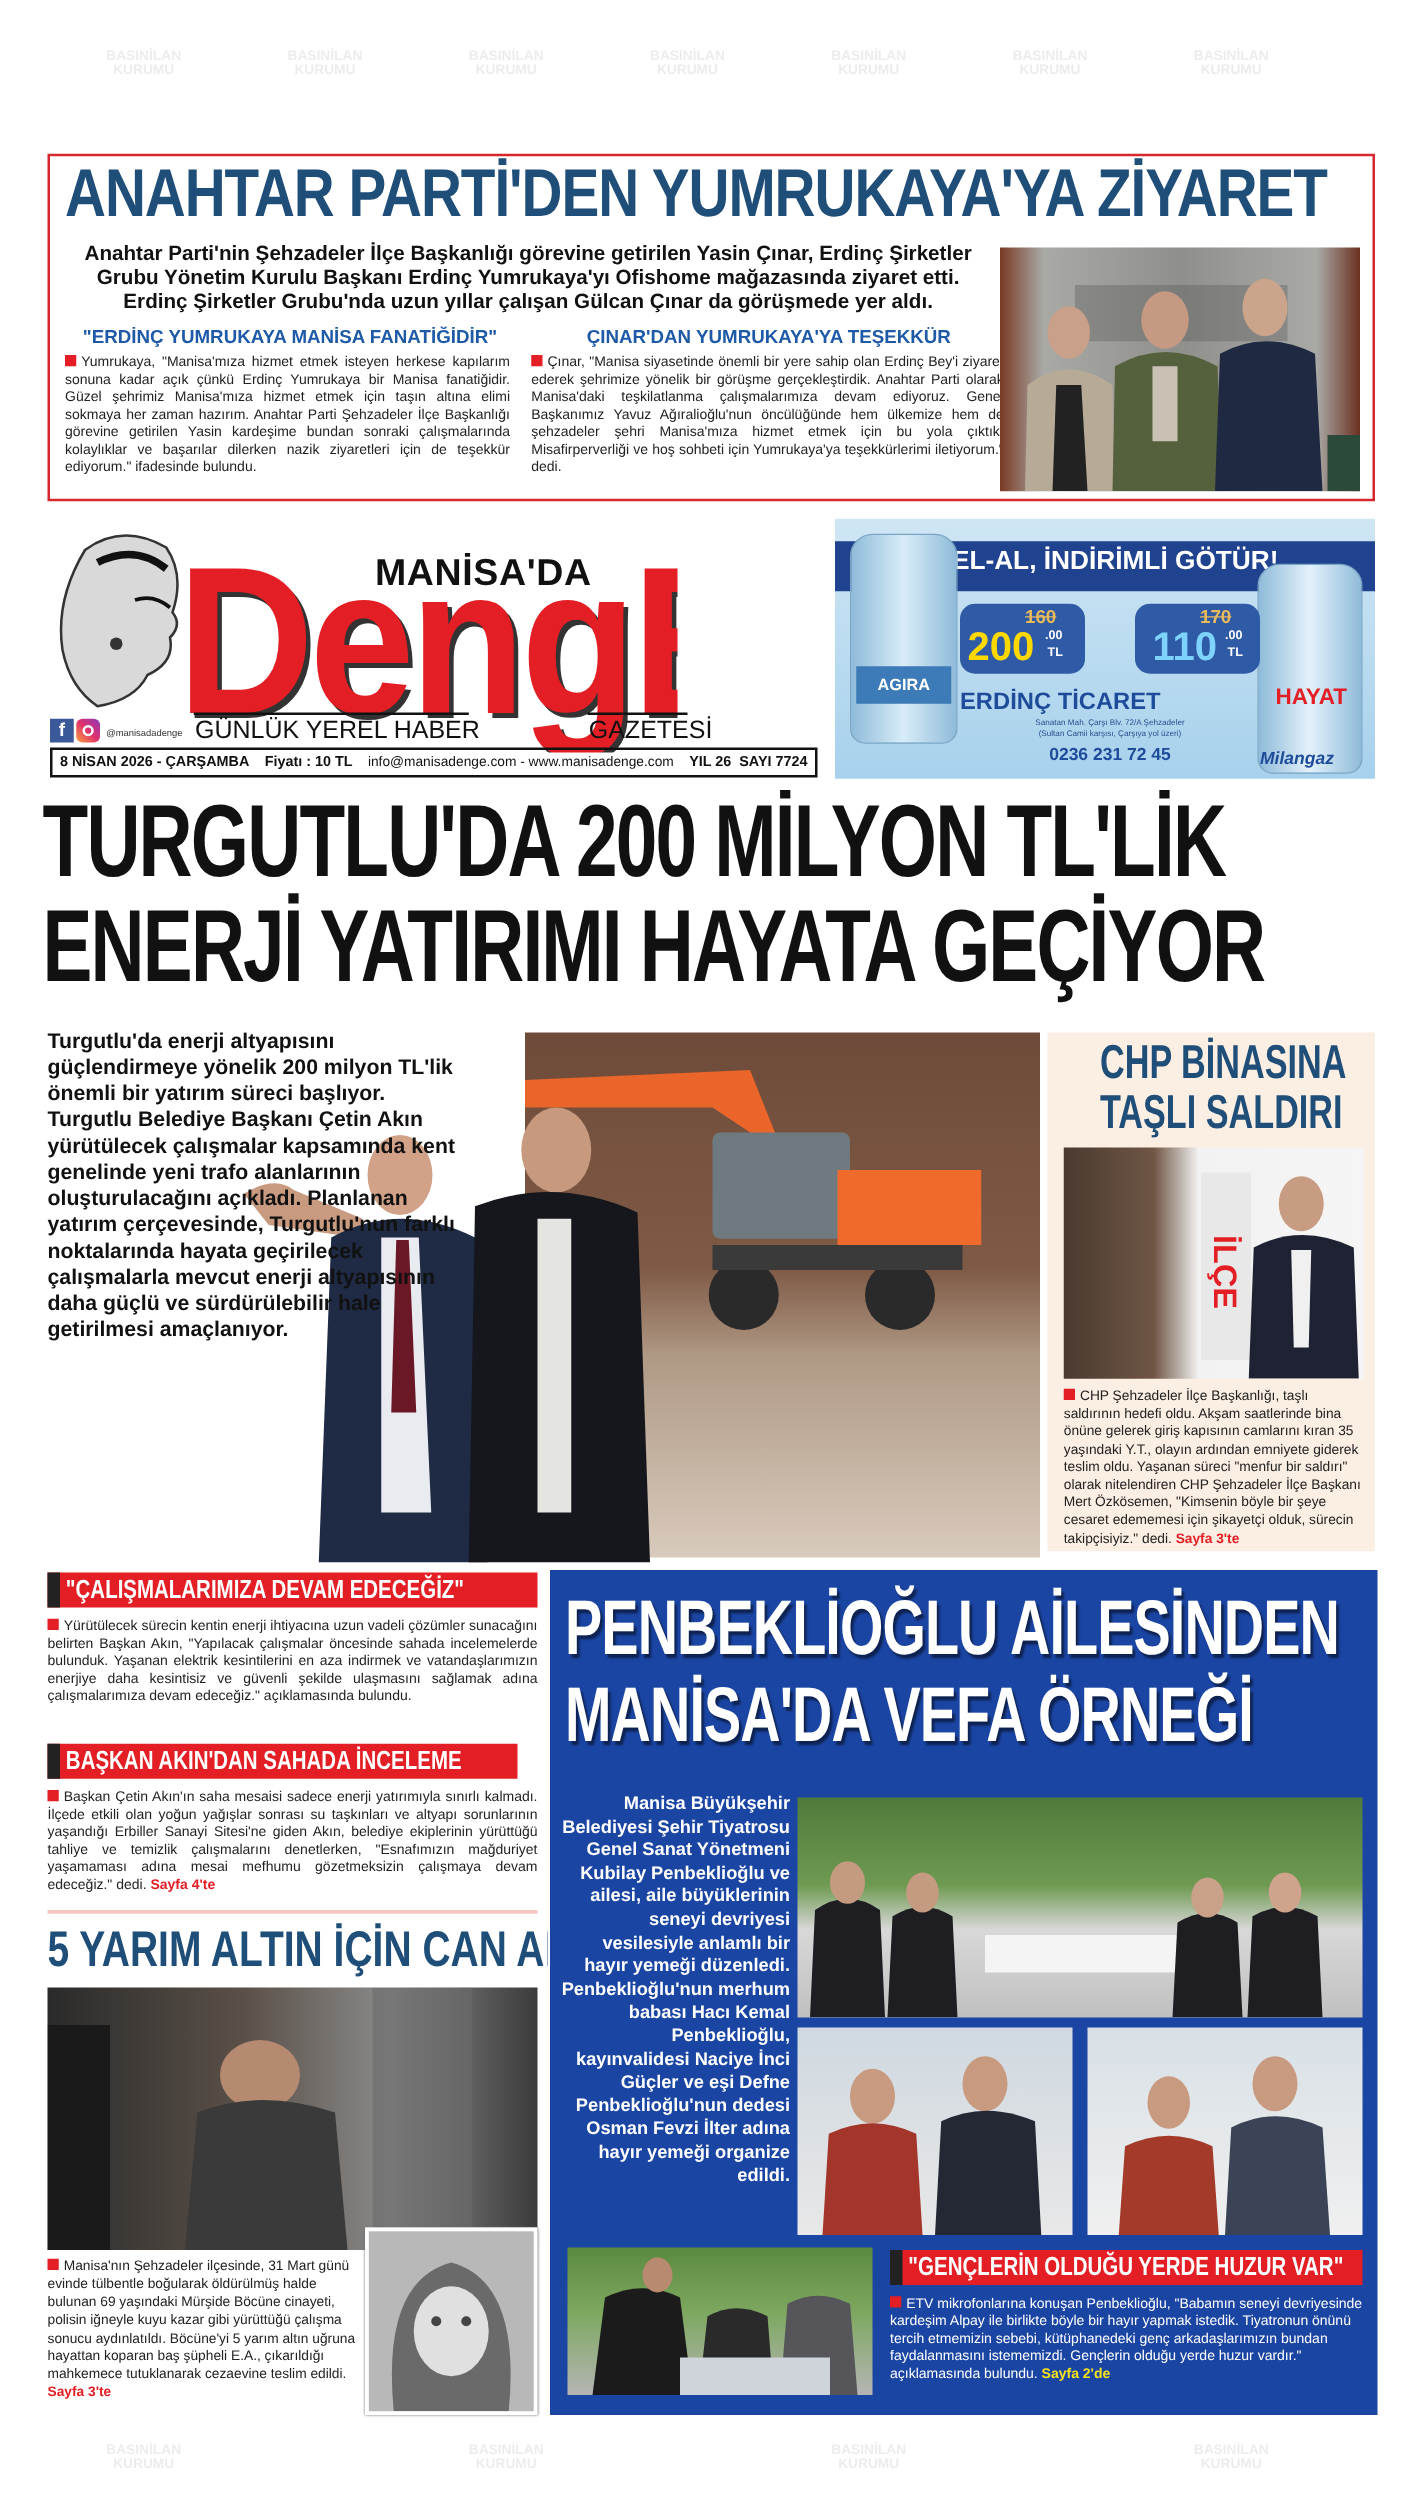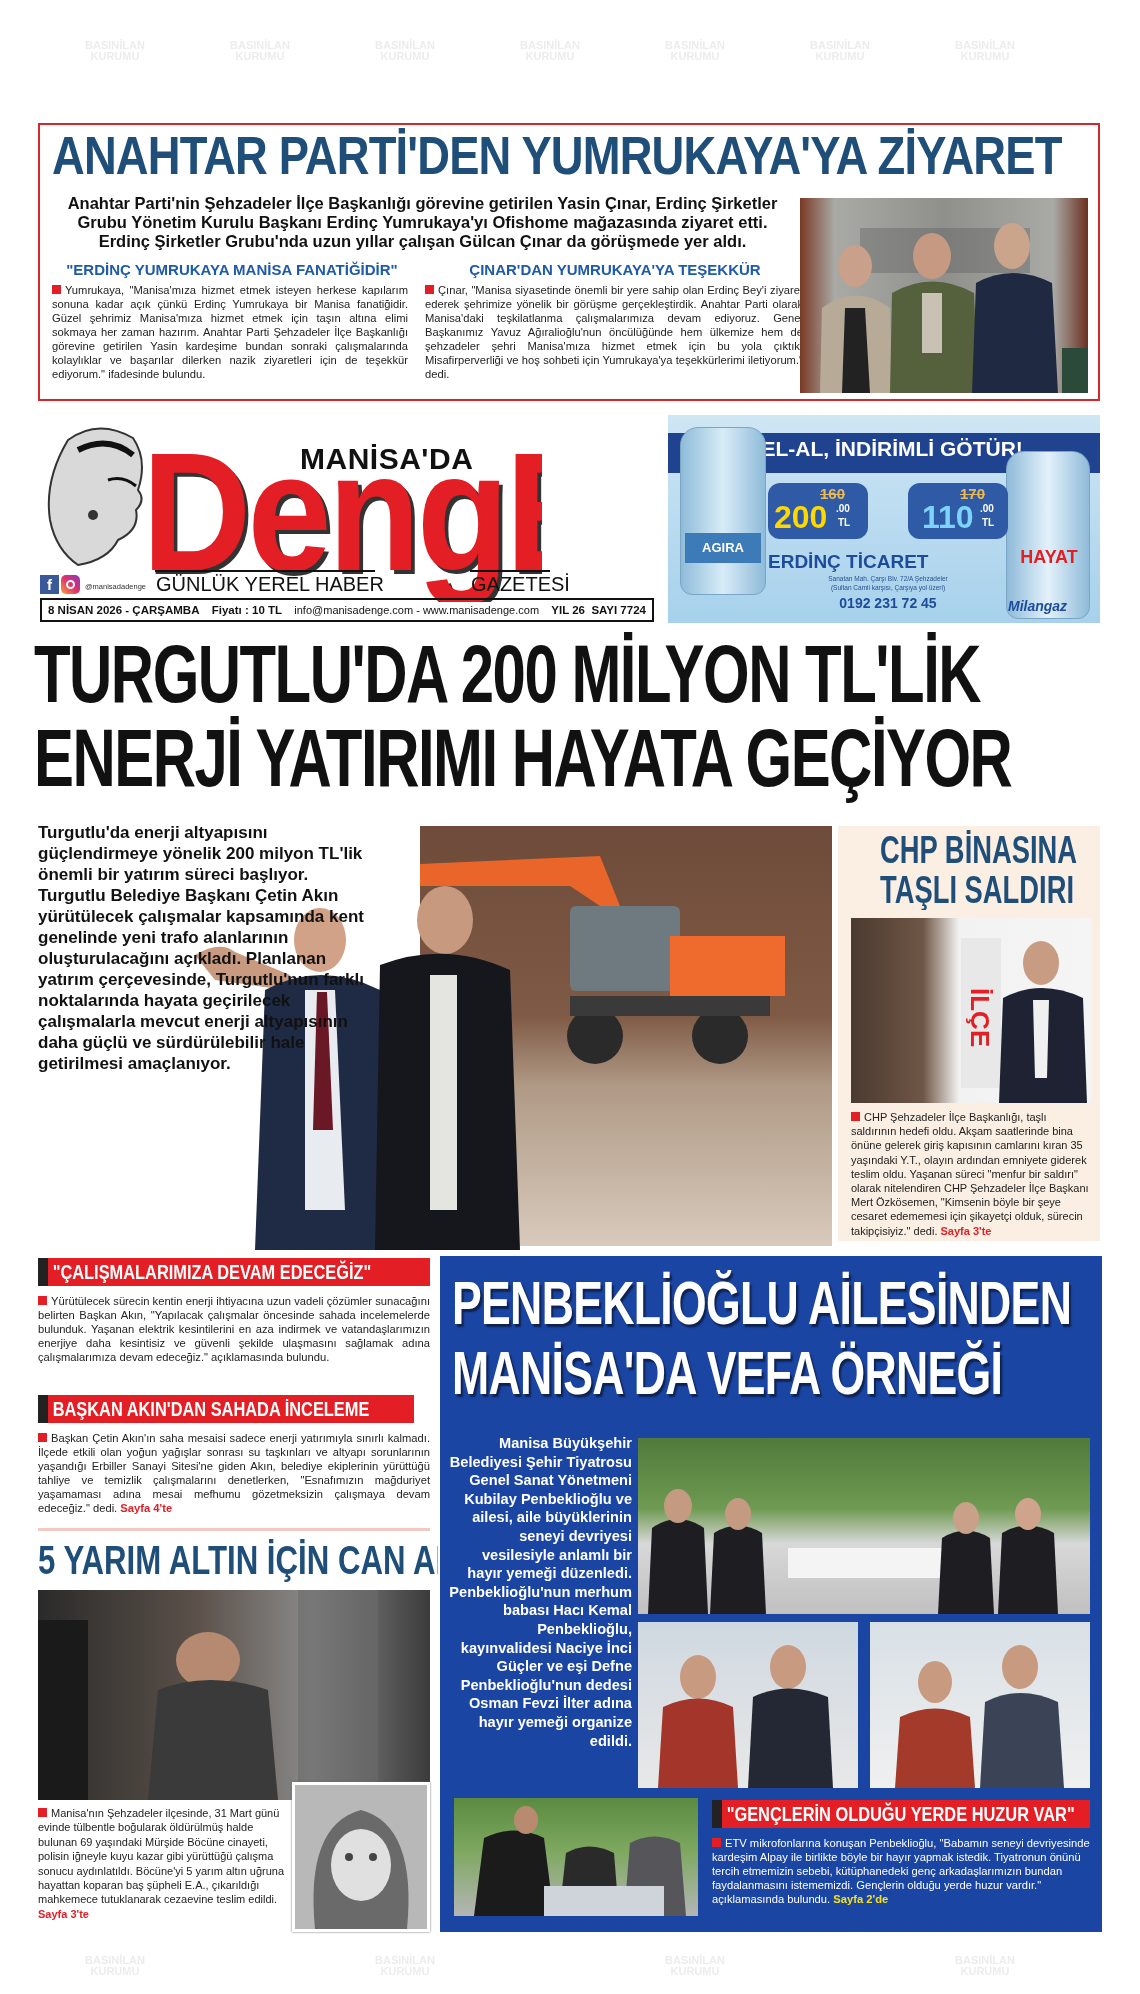--- a/index.html
+++ b/index.html
@@ -135,21 +135,21 @@
 
   <div class="abs" style="left:240px;top:68px;width:100px;height:56px;background:#2f5aa6;border-radius:12px;">
     <div class="abs" style="left:52px;top:2px;font-size:15px;color:#e9b95a;text-decoration:line-through;font-weight:700;">170</div>
     <div class="abs" style="left:14px;top:16px;font-size:32px;color:#7dd3fc;font-weight:900;">110</div>
     <div class="abs" style="left:72px;top:20px;font-size:10px;color:#fff;font-weight:700;">.00</div>
     <div class="abs" style="left:74px;top:34px;font-size:10px;color:#fff;font-weight:700;">TL</div>
   </div>
   <div class="abs" style="left:100px;top:136px;width:240px;text-align:left;color:#1e4c9a;font-size:19px;font-weight:900;">ERDİNÇ TİCARET</div>
   <div class="abs" style="left:100px;top:160px;width:240px;text-align:center;color:#2b4f8f;font-size:6.5px;">Sanatan Mah. Çarşı Blv. 72/A Şehzadeler</div>
   <div class="abs" style="left:100px;top:169px;width:240px;text-align:center;color:#2b4f8f;font-size:6.5px;">(Sultan Camii karşısı, Çarşıya yol üzeri)</div>
-  <div class="abs" style="left:100px;top:180px;width:240px;text-align:center;color:#1e4c9a;font-size:14px;font-weight:700;">0192 231 72 45</div>
+  <div class="abs" style="left:100px;top:180px;width:240px;text-align:center;color:#1e4c9a;font-size:14px;font-weight:700;">0236 231 72 45</div>
   <div class="abs" style="left:340px;top:183px;width:90px;color:#1e4c9a;font-size:14px;font-weight:700;font-style:italic;">Milangaz</div>
 </div>
 
 <div id="headline" class="abs">
   <span class="cond line">TURGUTLU'DA 200 MİLYON TL'LİK</span>
   <span class="cond line">ENERJİ YATIRIMI HAYATA GEÇİYOR</span>
 </div>
 
 <div class="photo" style="left:420px;top:826px;width:412px;height:420px;background:linear-gradient(180deg,#6e4b3a 0%,#7f5a45 45%,#b09a86 62%,#d8cabc 100%);">
   <svg width="412" height="420" viewBox="0 0 412 420">

